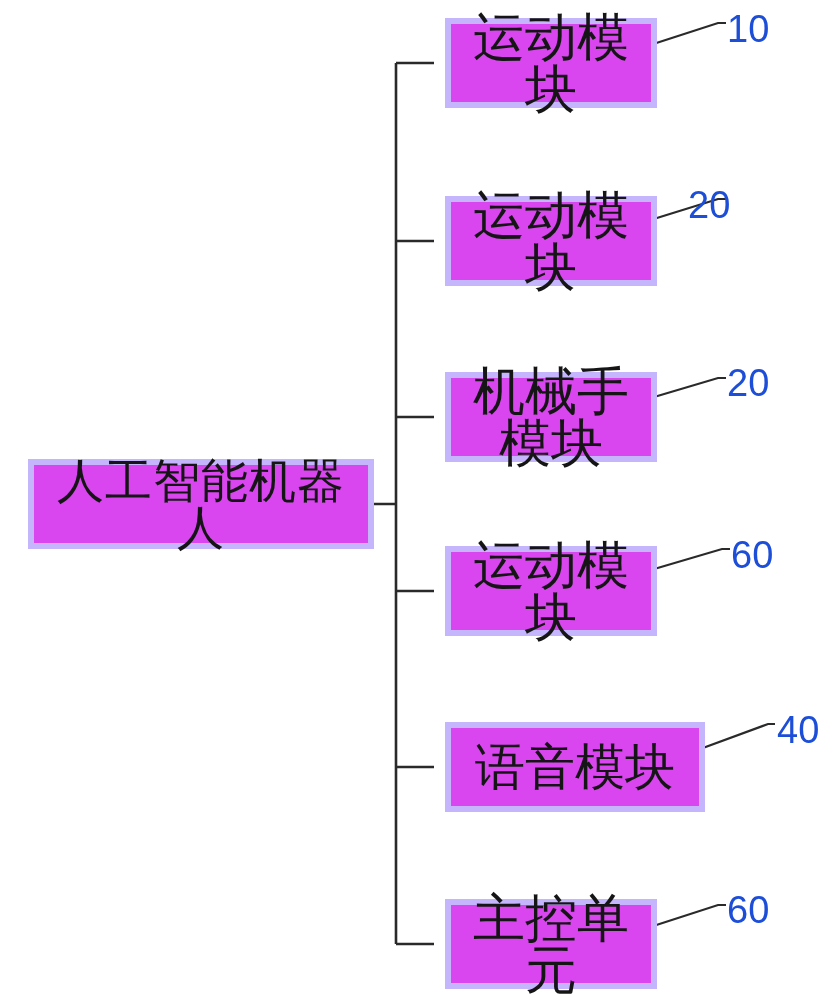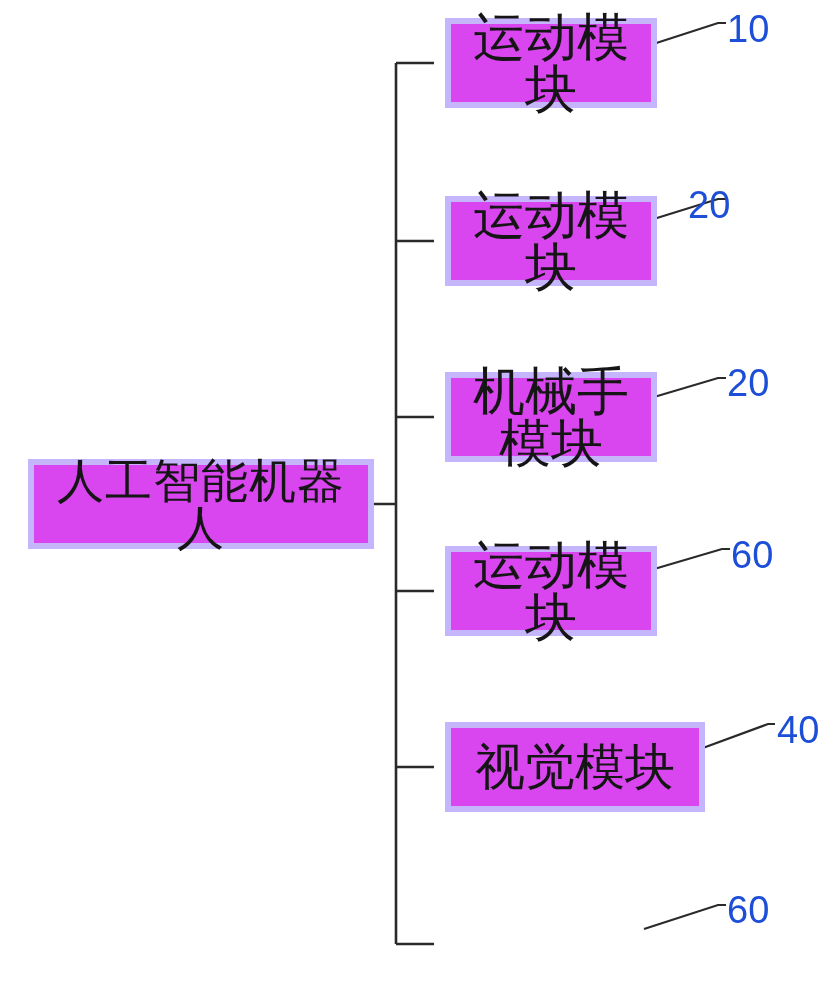--- a/index.html
+++ b/index.html
@@ -114,19 +114,22 @@
     <span>机械手模块</span>
   </div>
   <div class="ref-num" style="left:727px;top:364px">20</div>
 
   <div class="box module-box" style="top:546px">
     <span>运动模块</span>
   </div>
   <div class="ref-num" style="left:731px;top:536px">60</div>
 
   <div class="box module-box wide" style="top:722px">
-    <span>视觉模块</span>
+    <span>语音模块</span>
   </div>
   <div class="ref-num" style="left:777px;top:711px">40</div>
 
+  <div class="box module-box" style="top:899px">
+    <span>主控单元</span>
+  </div>
   <div class="ref-num" style="left:727px;top:891px">60</div>
 
 </div>
 
 </body></html>

